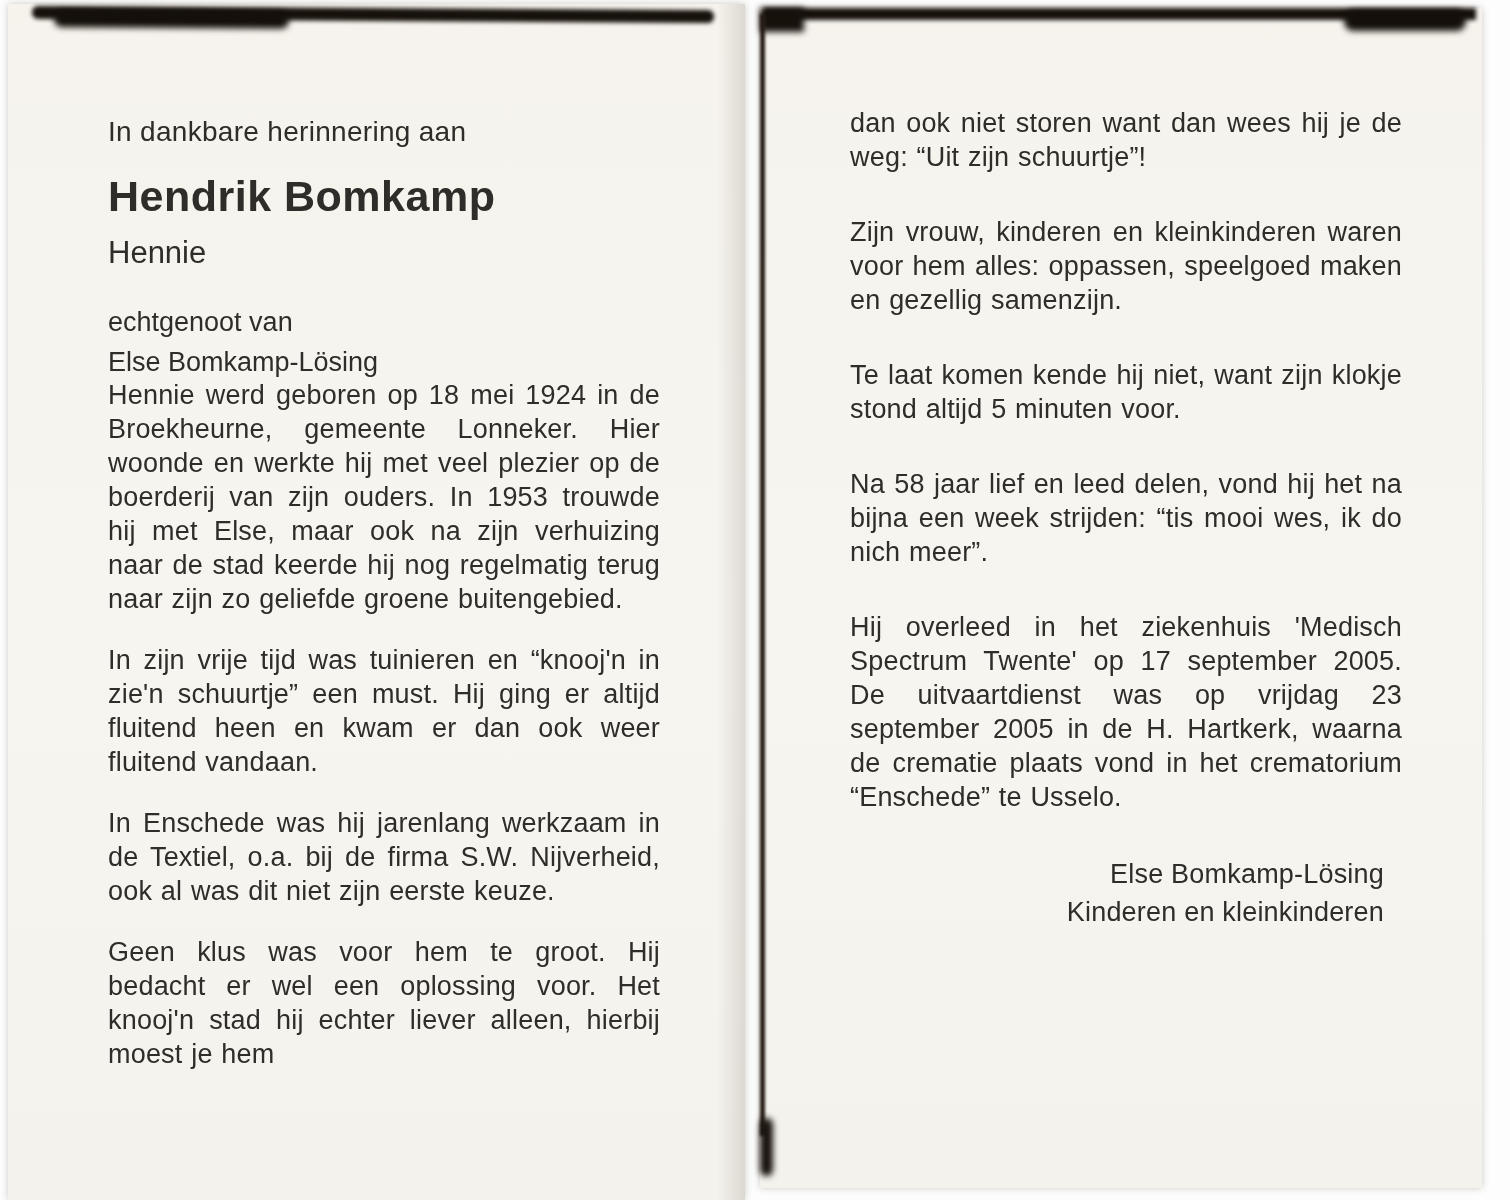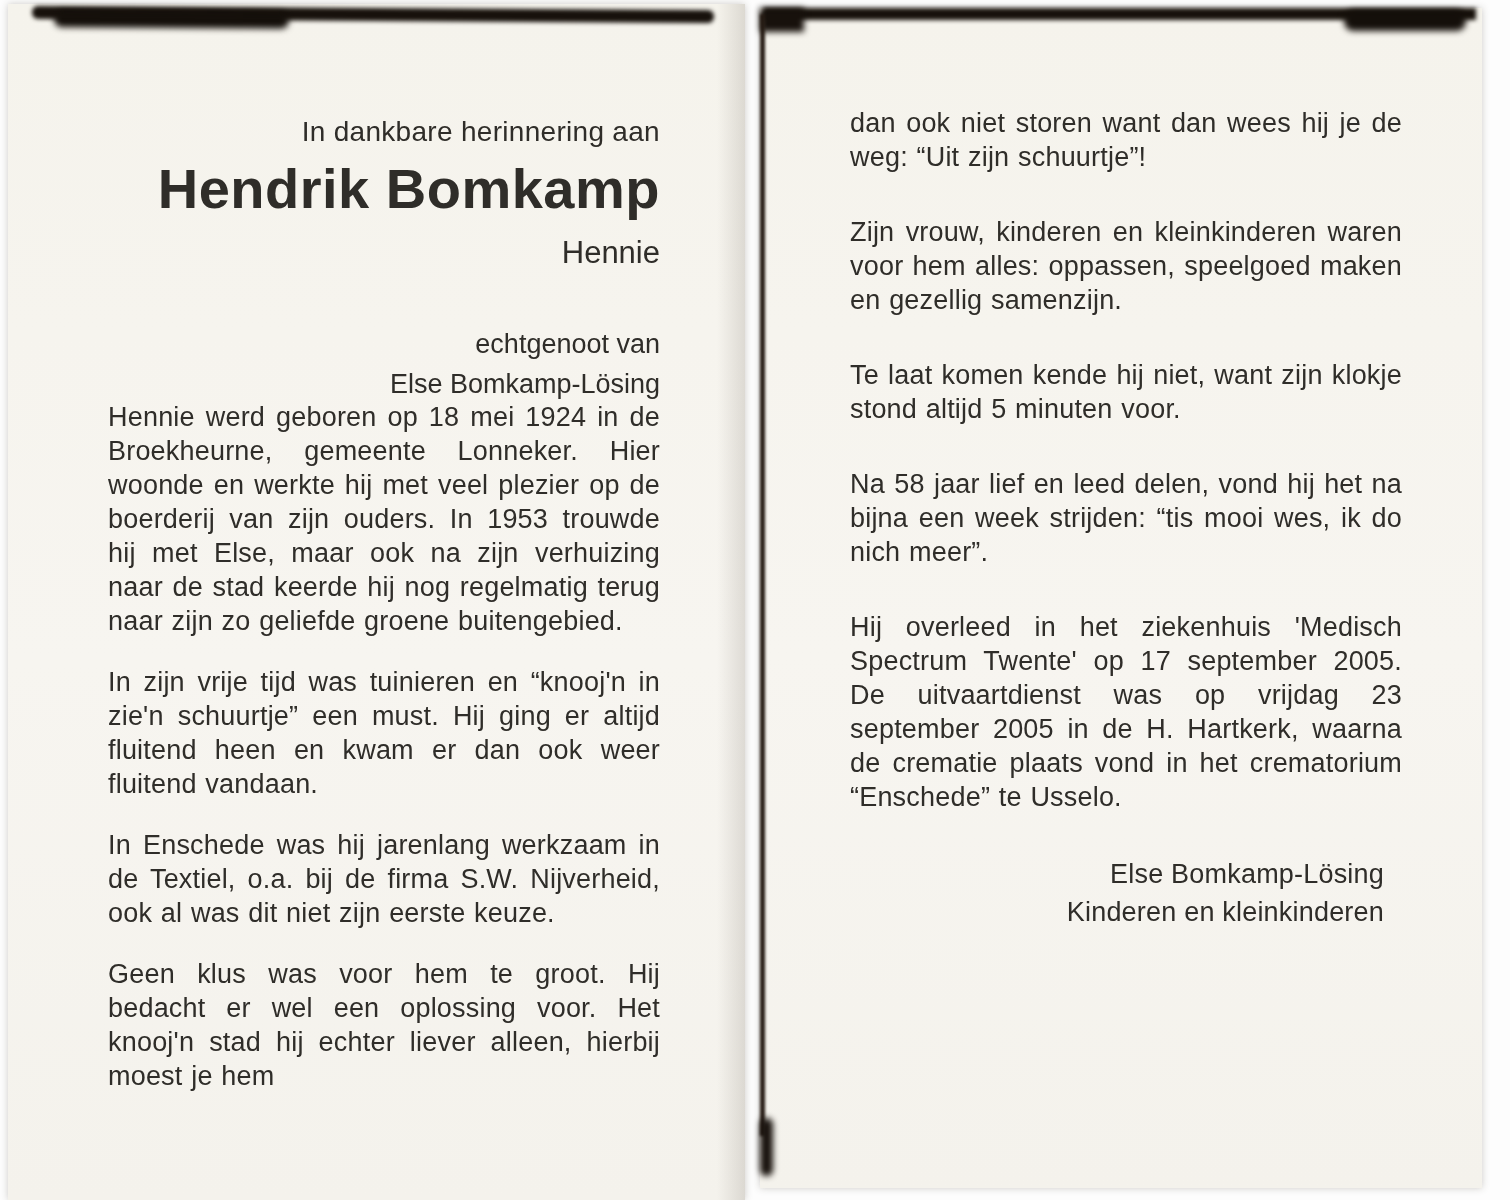--- a/index.html
+++ b/index.html
@@ -20,25 +20,25 @@
   .page-left  { left: 8px;  top: 4px; width: 737px; height: 1196px; }
   .page-right { left: 760px; top: 8px; width: 722px; height: 1180px; }
 
   .content {
     position: absolute;
     top: 0;
   }
   .page-left  .content { left: 100px; width: 552px; }
   .page-right .content { left: 90px;  top: 98px; width: 552px; }
 
-  .head-block { text-align: right; }
+  .head-block { text-align: left; }
   .intro-line   { margin-top: 112px; font-size: 28px; letter-spacing: 0.3px; }
-  .deceased-name{ margin-top: 8px;  font-size: 56px; font-weight: 700; letter-spacing: 0.5px; }
+  .deceased-name{ margin-top: 24px;  font-size: 43px; font-weight: 700; letter-spacing: 0.5px; }
   .nickname     { margin-top: 14px;  font-size: 31px; }
-  .spouse-label { margin-top: 58px;  font-size: 27px; }
+  .spouse-label { margin-top: 36px;  font-size: 27px; }
   .spouse-name  { margin-top: 9px;   font-size: 27px; }
 
   .paras { }
   .para {
     font-size: 27px;
     line-height: 34px;
     text-align: justify;
     letter-spacing: 0.2px;
     word-spacing: 1px;
     margin: 0 0 27px 0;

